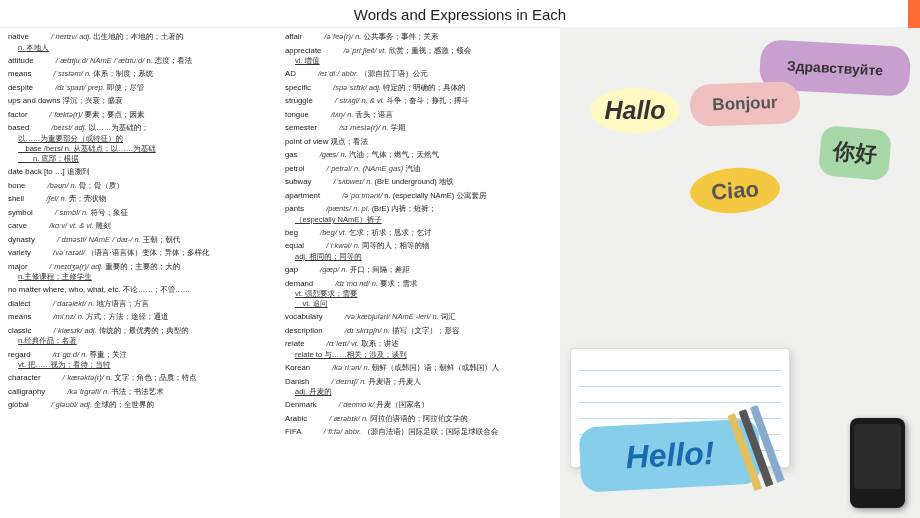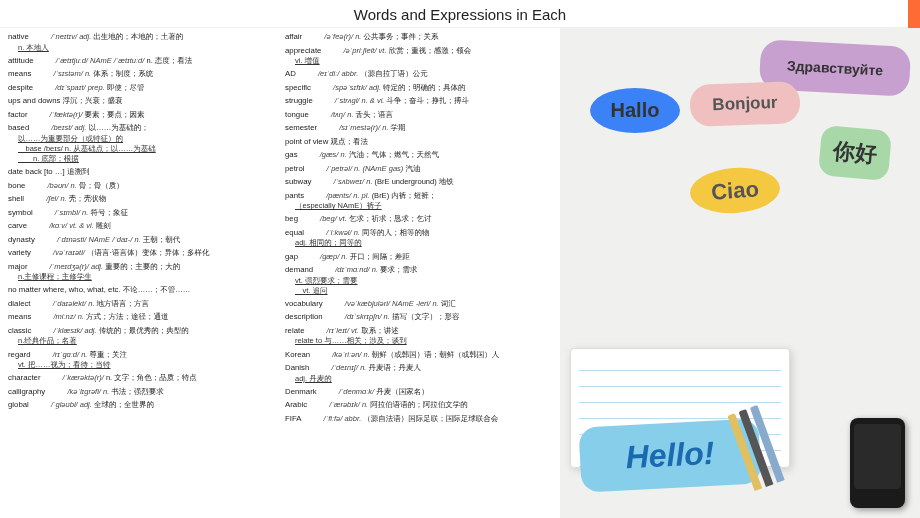--- a/index.html
+++ b/index.html
@@ -89,28 +89,29 @@
       background: #c8a0d0;
       top: 15px;
       right: 10px;
       width: 150px;
       height: 50px;
       font-size: 14px;
       color: #333;
       transform: rotate(3deg);
     }
     .bubble-hallo {
-      background: #3b82f6;
+      background: #fef9c3;
       top: 60px;
       left: 30px;
       width: 90px;
       height: 45px;
-      font-size: 20px;
+      font-size: 25px;
       color: #333;
       border-radius: 50%;
+      font-style: italic;
     }
     .bubble-bonjour {
       background: #f0c0c0;
       top: 55px;
       left: 130px;
       width: 110px;
       height: 42px;
       font-size: 17px;
       color: #555;
       transform: rotate(-2deg);
@@ -232,35 +233,36 @@
         <div class="word-entry"><span class="word-main">carve</span> <span class="word-phonetic">/kɑːv/ vt. &amp; vi.</span> <span class="word-def">雕刻</span></div>
         <div class="word-entry"><span class="word-main">dynasty</span> <span class="word-phonetic">/ˈdɪnəsti/ NAmE /ˈdaɪ-/ n.</span> <span class="word-def">王朝；朝代</span></div>
         <div class="word-entry"><span class="word-main">variety</span> <span class="word-phonetic">/vəˈraɪəti/</span> <span class="word-def">（语言·语言体）变体；异体；多样化</span></div>
         <div class="word-entry"><span class="word-main">major</span> <span class="word-phonetic">/ˈmeɪdʒə(r)/ adj.</span> <span class="word-def">重要的；主要的；大的</span><div class="word-sub">n.主修课程；主修学生</div></div>
         <div class="word-entry"><span class="word-main">no matter where, who, what, etc.</span> <span class="word-def">不论……；不管……</span></div>
         <div class="word-entry"><span class="word-main">dialect</span> <span class="word-phonetic">/ˈdaɪəlekt/ n.</span> <span class="word-def">地方语言；方言</span></div>
         <div class="word-entry"><span class="word-main">means</span> <span class="word-phonetic">/miːnz/ n.</span> <span class="word-def">方式；方法；途径；通道</span></div>
         <div class="word-entry"><span class="word-main">classic</span> <span class="word-phonetic">/ˈklæsɪk/ adj.</span> <span class="word-def">传统的；最优秀的；典型的</span><div class="word-sub">n.经典作品；名著</div></div>
         <div class="word-entry"><span class="word-main">regard</span> <span class="word-phonetic">/rɪˈɡɑːd/ n.</span> <span class="word-def">尊重；关注</span><div class="word-sub">vt. 把……视为；看待；当特</div></div>
         <div class="word-entry"><span class="word-main">character</span> <span class="word-phonetic">/ˈkærəktə(r)/</span> <span class="word-def">n. 文字；角色；品质；特点</span></div>
-        <div class="word-entry"><span class="word-main">calligraphy</span> <span class="word-phonetic">/kəˈlɪɡrəfi/ n.</span> <span class="word-def">书法；强烈要求</span></div>
+        <div class="word-entry"><span class="word-main">calligraphy</span> <span class="word-phonetic">/kəˈlɪɡrəfi/ n.</span> <span class="word-def">书法；书法艺术</span></div>
         <div class="word-entry"><span class="word-main">global</span> <span class="word-phonetic">/ˈɡləʊbl/ adj.</span> <span class="word-def">全球的；全世界的</span></div>
       </div>
     <div class="col" id="right-col">
         <div class="word-entry"><span class="word-main">affair</span> <span class="word-phonetic">/əˈfeə(r)/ n.</span> <span class="word-def">公共事务；事件；关系</span></div>
         <div class="word-entry"><span class="word-main">appreciate</span> <span class="word-phonetic">/əˈpriːʃieit/ vt.</span> <span class="word-def">欣赏；重视；感激；领会</span><div class="word-sub">vi. 增值</div></div>
         <div class="word-entry"><span class="word-main">AD</span> <span class="word-phonetic">/eɪˈdiː/ abbr.</span> <span class="word-def">（源自拉丁语）公元</span></div>
         <div class="word-entry"><span class="word-main">specific</span> <span class="word-phonetic">/spəˈsɪfɪk/ adj.</span> <span class="word-def">特定的；明确的；具体的</span></div>
         <div class="word-entry"><span class="word-main">struggle</span> <span class="word-phonetic">/ˈstrʌɡl/ n. &amp; vi.</span> <span class="word-def">斗争；奋斗；挣扎；搏斗</span></div>
         <div class="word-entry"><span class="word-main">tongue</span> <span class="word-phonetic">/tʌŋ/ n.</span> <span class="word-def">舌头；语言</span></div>
         <div class="word-entry"><span class="word-main">semester</span> <span class="word-phonetic">/sɪˈmestə(r)/ n.</span> <span class="word-def">学期</span></div>
         <div class="word-entry"><span class="word-main">point of view</span> <span class="word-def">观点；看法</span></div>
         <div class="word-entry"><span class="word-main">gas</span> <span class="word-phonetic">/ɡæs/ n.</span> <span class="word-def">汽油；气体；燃气；天然气</span></div>
         <div class="word-entry"><span class="word-main">petrol</span> <span class="word-phonetic">/ˈpetrəl/ n. (NAmE gas)</span> <span class="word-def">汽油</span></div>
         <div class="word-entry"><span class="word-main">subway</span> <span class="word-phonetic">/ˈsʌbweɪ/ n.</span> <span class="word-def">(BrE underground) 地铁</span></div>
+        <div class="word-entry"><span class="word-main">apartment</span> <span class="word-phonetic">/əˈpɑːtmənt/</span> <span class="word-def">n. (especially NAmE) 公寓套房</span></div>
         <div class="word-entry"><span class="word-main">pants</span> <span class="word-phonetic">/pænts/ n. pl.</span> <span class="word-def">(BrE) 内裤；短裤；</span><div class="word-sub">（especially NAmE）裤子</div></div>
         <div class="word-entry"><span class="word-main">beg</span> <span class="word-phonetic">/beɡ/ vt.</span> <span class="word-def">乞求；祈求；恳求；乞讨</span></div>
         <div class="word-entry"><span class="word-main">equal</span> <span class="word-phonetic">/ˈiːkwəl/ n.</span> <span class="word-def">同等的人；相等的物</span><div class="word-sub">adj. 相同的；同等的</div></div>
         <div class="word-entry"><span class="word-main">gap</span> <span class="word-phonetic">/ɡæp/ n.</span> <span class="word-def">开口；间隔；差距</span></div>
         <div class="word-entry"><span class="word-main">demand</span> <span class="word-phonetic">/dɪˈmɑːnd/ n.</span> <span class="word-def">要求；需求</span><div class="word-sub">vt. 强烈要求；需要</div><div class="word-sub">　vt. 追问</div></div>
         <div class="word-entry"><span class="word-main">vocabulary</span> <span class="word-phonetic">/vəˈkæbjʊləri/ NAmE -leri/ n.</span> <span class="word-def">词汇</span></div>
         <div class="word-entry"><span class="word-main">description</span> <span class="word-phonetic">/dɪˈskrɪpʃn/ n.</span> <span class="word-def">描写（文字）；形容</span></div>
         <div class="word-entry"><span class="word-main">relate</span> <span class="word-phonetic">/rɪˈleɪt/ vt.</span> <span class="word-def">取系；讲述</span><div class="word-sub">relate to 与……相关；涉及；谈到</div></div>
         <div class="word-entry"><span class="word-main">Korean</span> <span class="word-phonetic">/kəˈriːən/ n.</span> <span class="word-def">朝鲜（或韩国）语；朝鲜（或韩国）人</span></div>
         <div class="word-entry"><span class="word-main">Danish</span> <span class="word-phonetic">/ˈdeɪnɪʃ/ n.</span> <span class="word-def">丹麦语；丹麦人</span><div class="word-sub">adj. 丹麦的</div></div>

